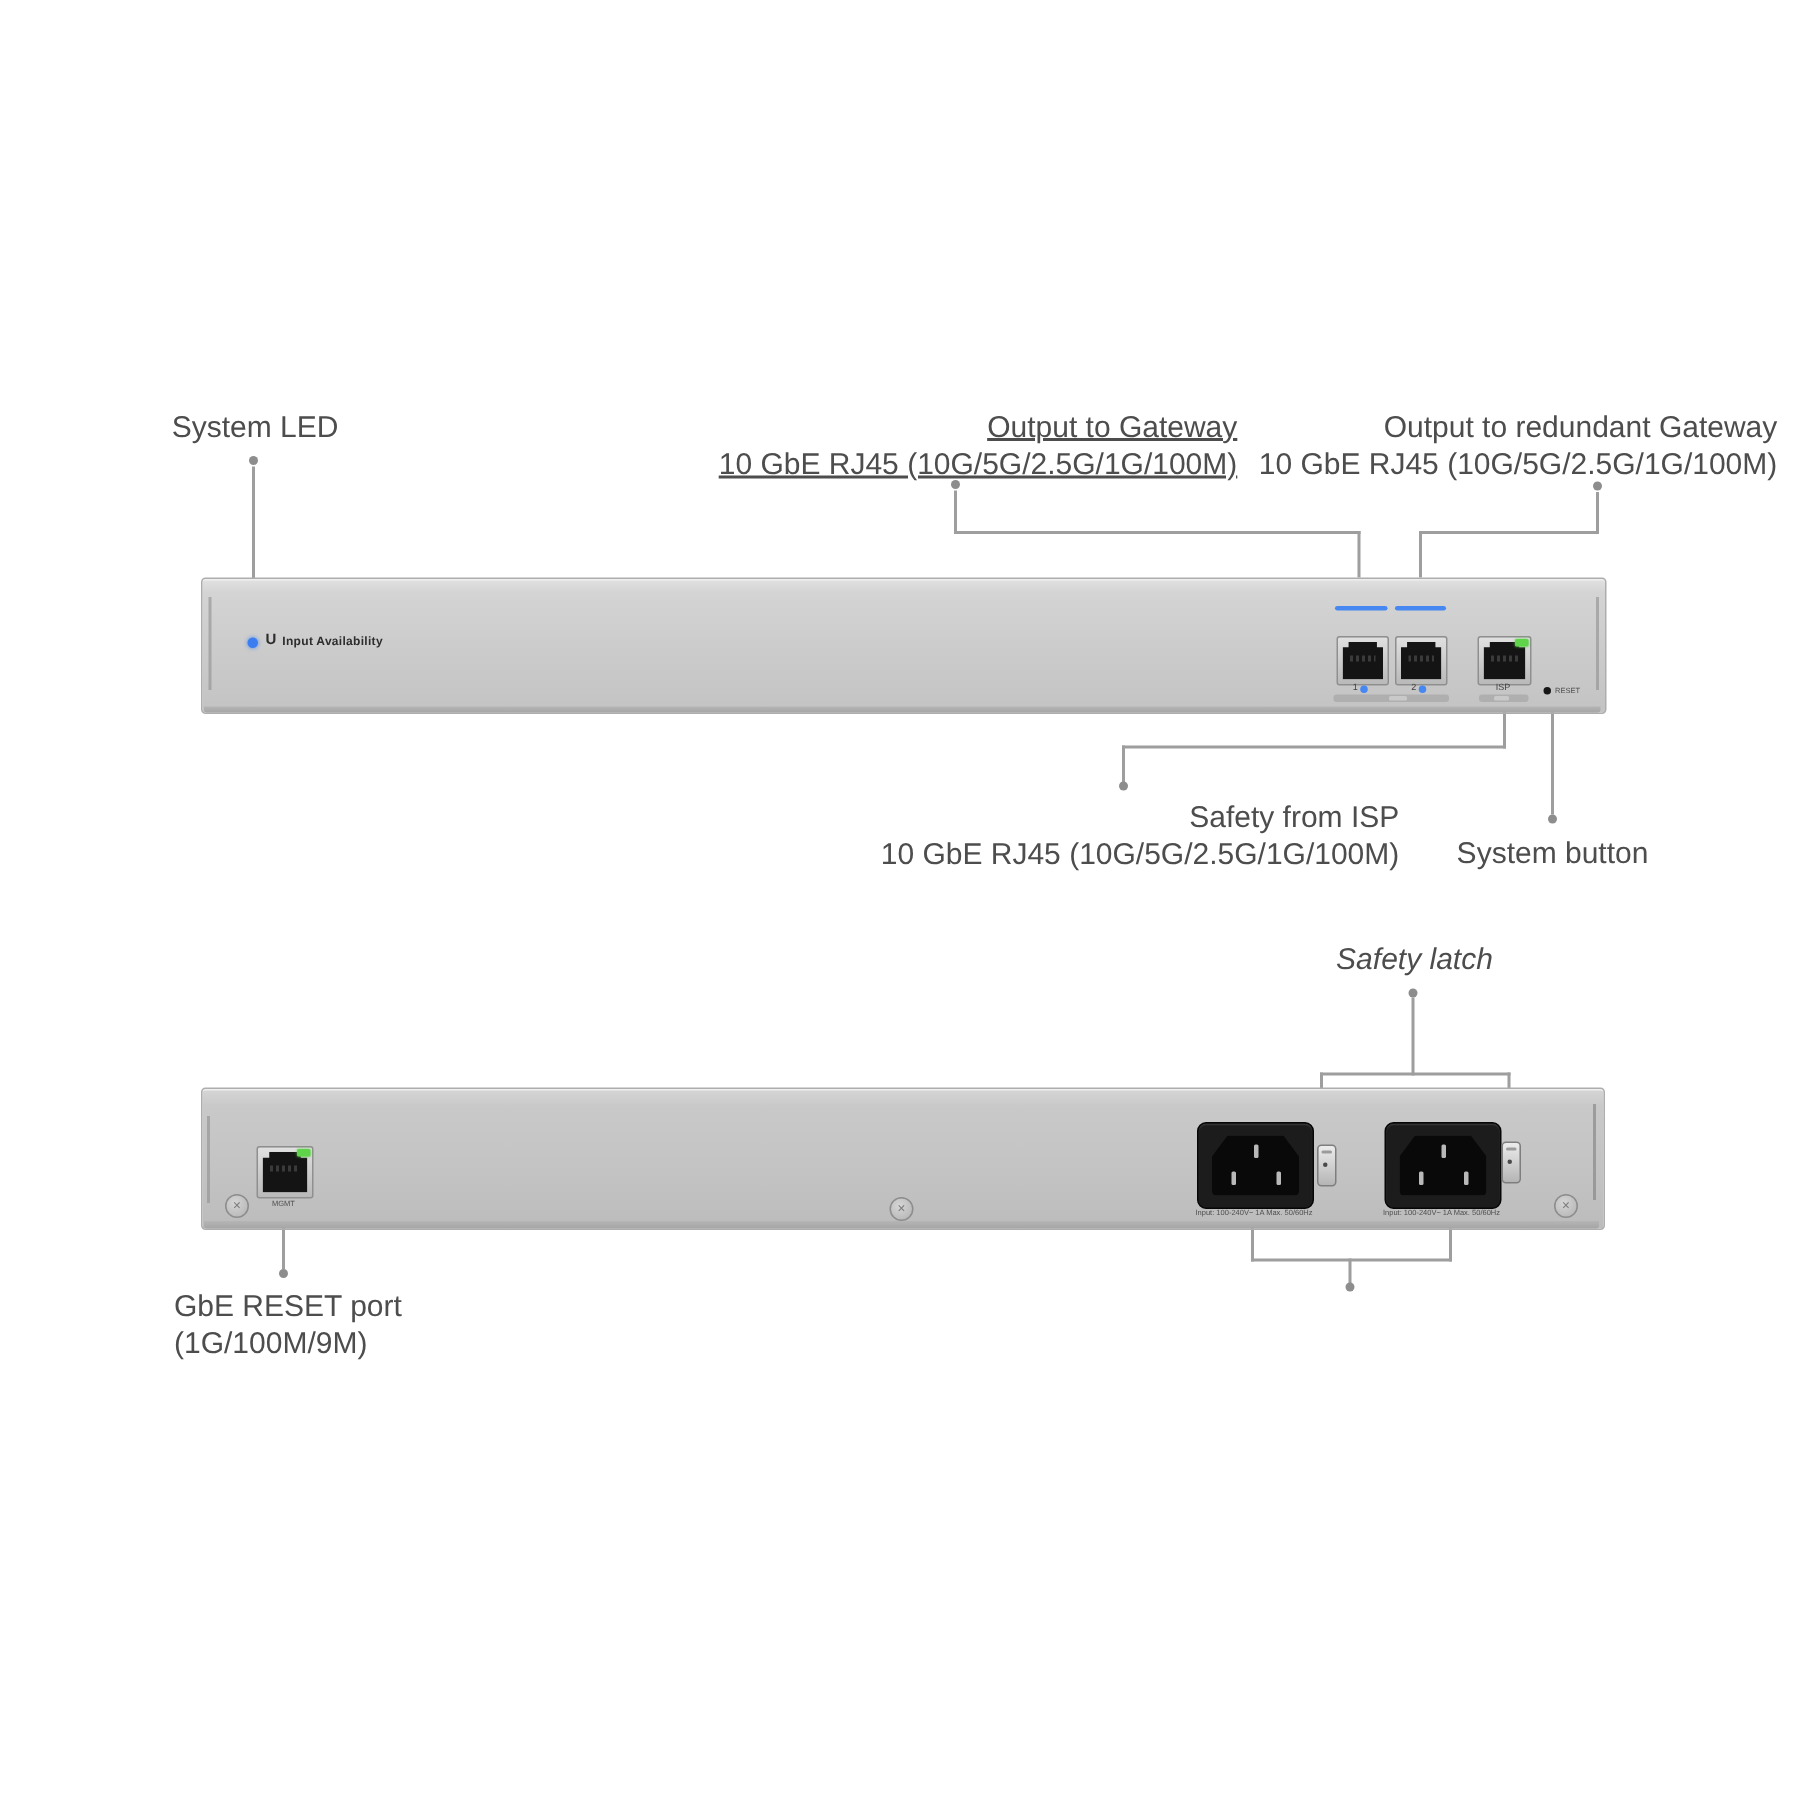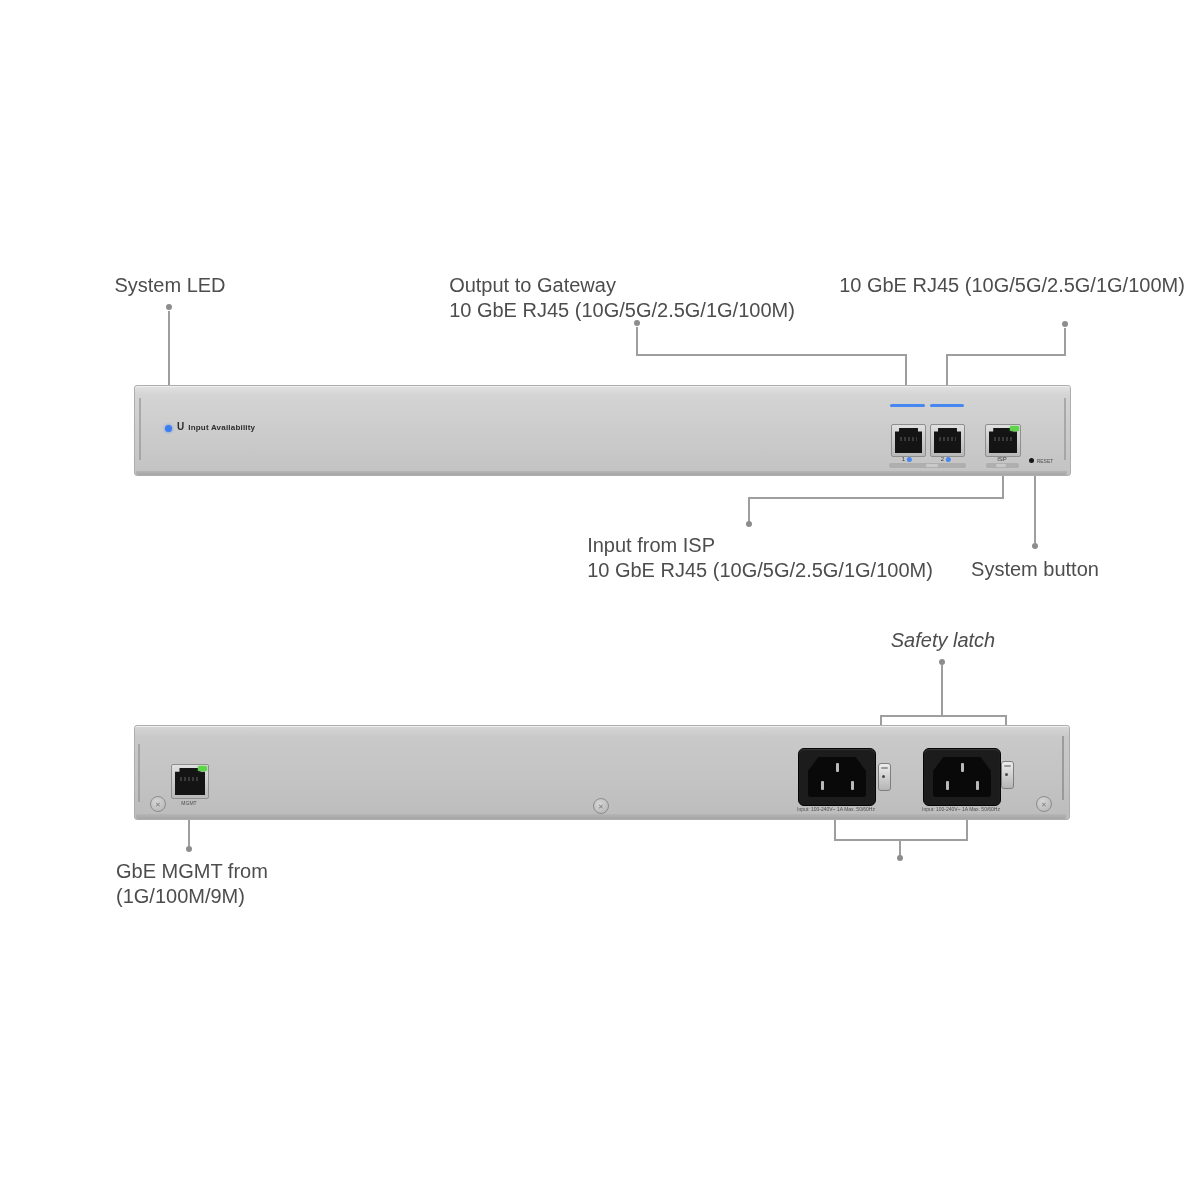--- a/index.html
+++ b/index.html
@@ -3,21 +3,21 @@
 <meta charset="utf-8">
 <style>
   html,body{margin:0;padding:0;background:#fff;}
   #stage{
     position:relative;width:1200px;height:1200px;background:#ffffff;overflow:hidden;
     font-family:"Liberation Sans",sans-serif;
   }
   
   .clabel{
     position:absolute;color:#4d4d4d;font-size:20px;line-height:25px;
-    text-align:left;transform:translateX(-50%);white-space:nowrap;
+    text-align:right;transform:translateX(-50%);white-space:nowrap;
   }
   .clabel.left{transform:none;text-align:left;}
   
   .vline,.hline{position:absolute;background:#9e9e9e;}
   .vline{width:2px;}
   .hline{height:2px;}
   .cdot{position:absolute;width:6px;height:6px;border-radius:50%;background:#8d8d8d;}
   
   .panel{
     position:absolute;border:1px solid #adadad;border-radius:3px;
@@ -78,44 +78,45 @@
 </style>
 </head>
 <body>
 
 <div id="stage">
 
   <div class="clabel" style="left:170px;top:273px;">
     <div>System LED</div>
   </div>
 
-  <div class="clabel" style="left:622px;top:273px;">
+  <div class="clabel" style="left:652px;top:273px;text-decoration:underline;">
     <div>Output to Gateway</div>
     <div>10 GbE RJ45 (10G/5G/2.5G/1G/100M)</div>
   </div>
 
   <div class="clabel" style="left:1012px;top:273px;">
+    <div>Output to redundant Gateway</div>
     <div>10 GbE RJ45 (10G/5G/2.5G/1G/100M)</div>
   </div>
 
   <div class="clabel" style="left:760px;top:533px;">
-    <div>Input from ISP</div>
+    <div>Safety from ISP</div>
     <div>10 GbE RJ45 (10G/5G/2.5G/1G/100M)</div>
   </div>
 
   <div class="clabel" style="left:1035px;top:557px;">
     <div>System button</div>
   </div>
 
   <div class="clabel" style="left:943px;top:628px;font-style:italic;">
     <div>Safety latch</div>
   </div>
 
   <div class="clabel left" style="left:116px;top:859px;">
-    <div>GbE MGMT from</div>
+    <div>GbE RESET port</div>
     <div>(1G/100M/9M)</div>
   </div>
 
 
   <div class="cdot" style="left:166px;top:304px;"></div>
   <div class="vline" style="left:168px;top:311px;height:109px;"></div>
 
   <div class="cdot" style="left:634px;top:320px;"></div>
   <div class="vline" style="left:636px;top:327px;height:29px;"></div>
   <div class="hline" style="left:636px;top:354px;width:271px;"></div>

